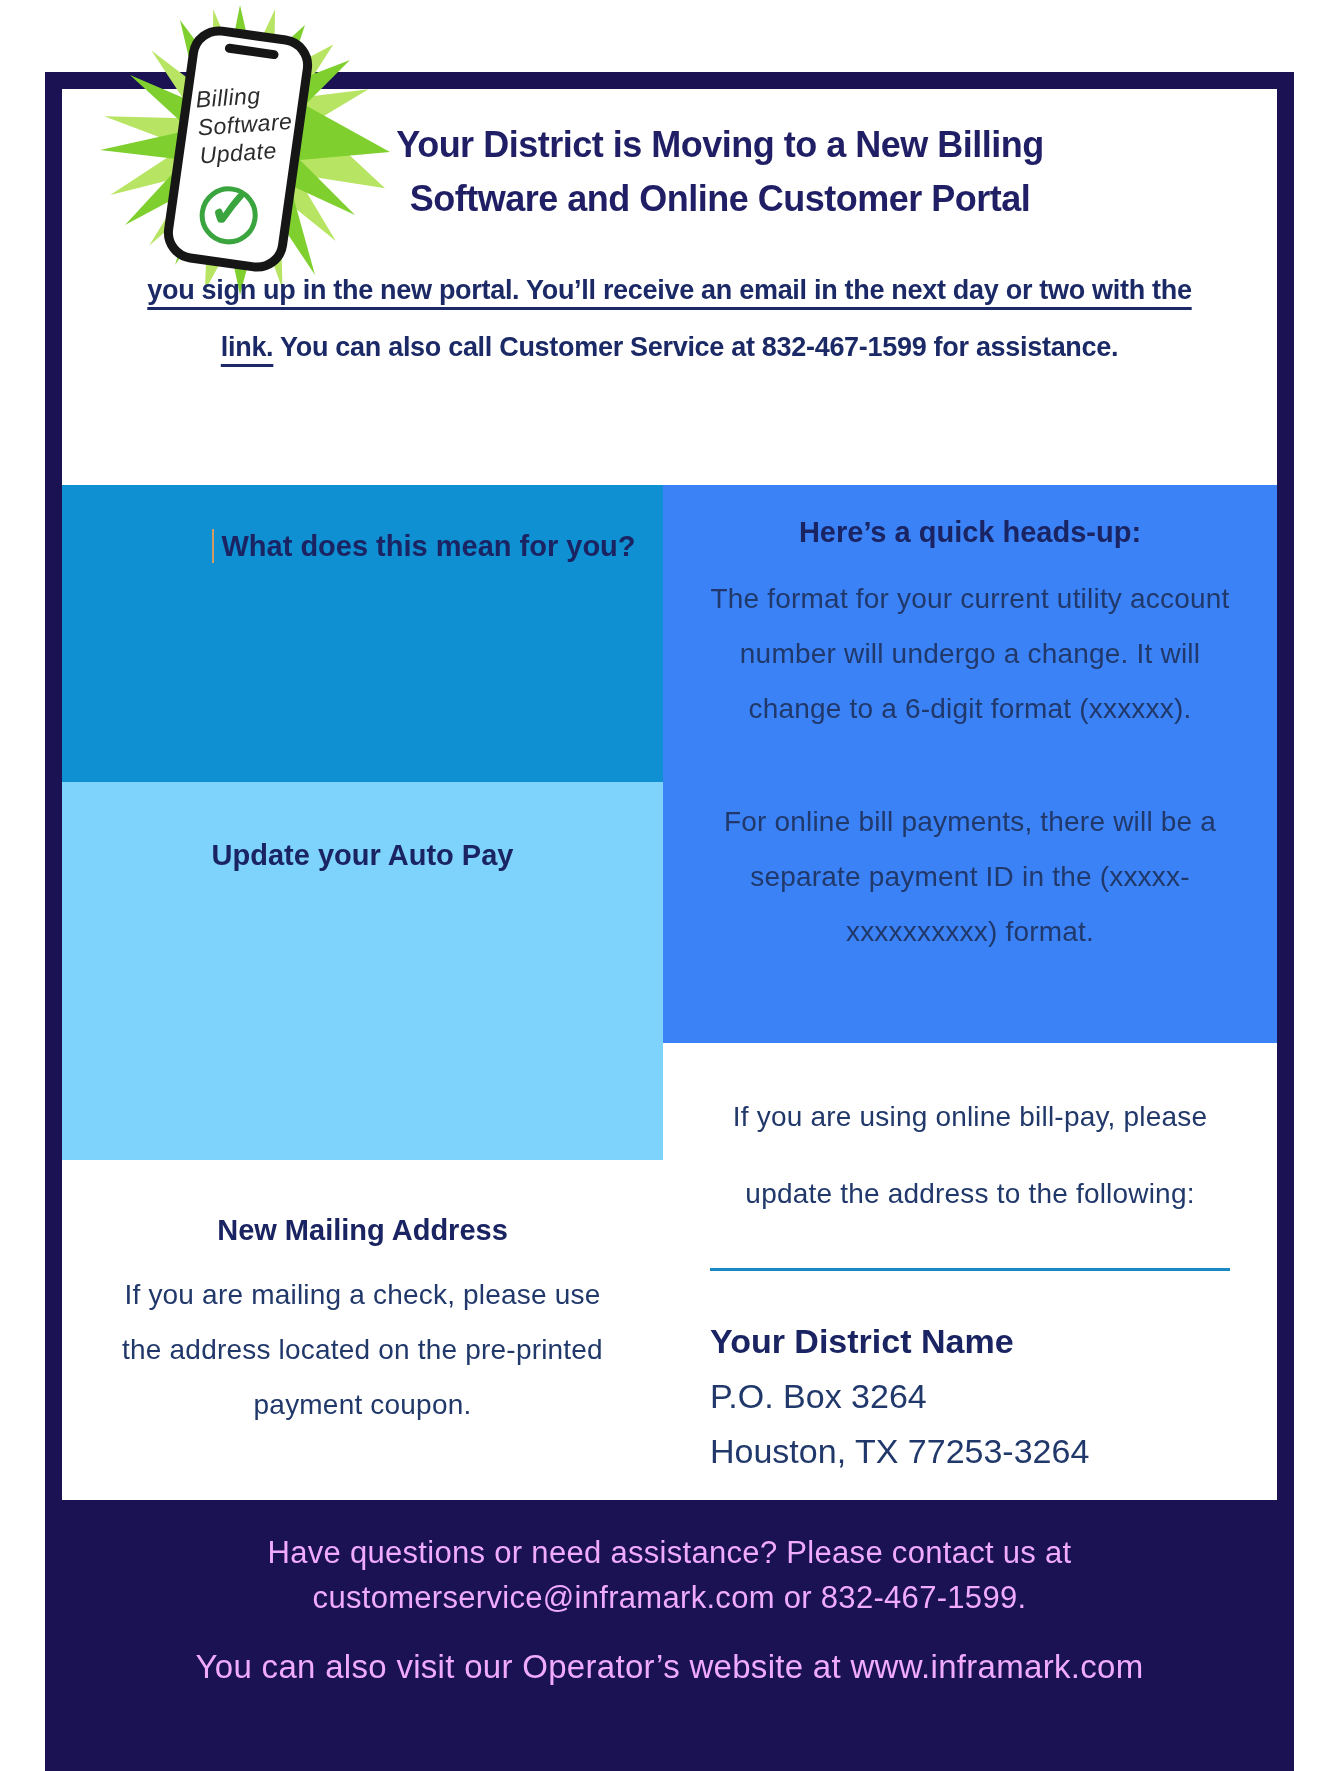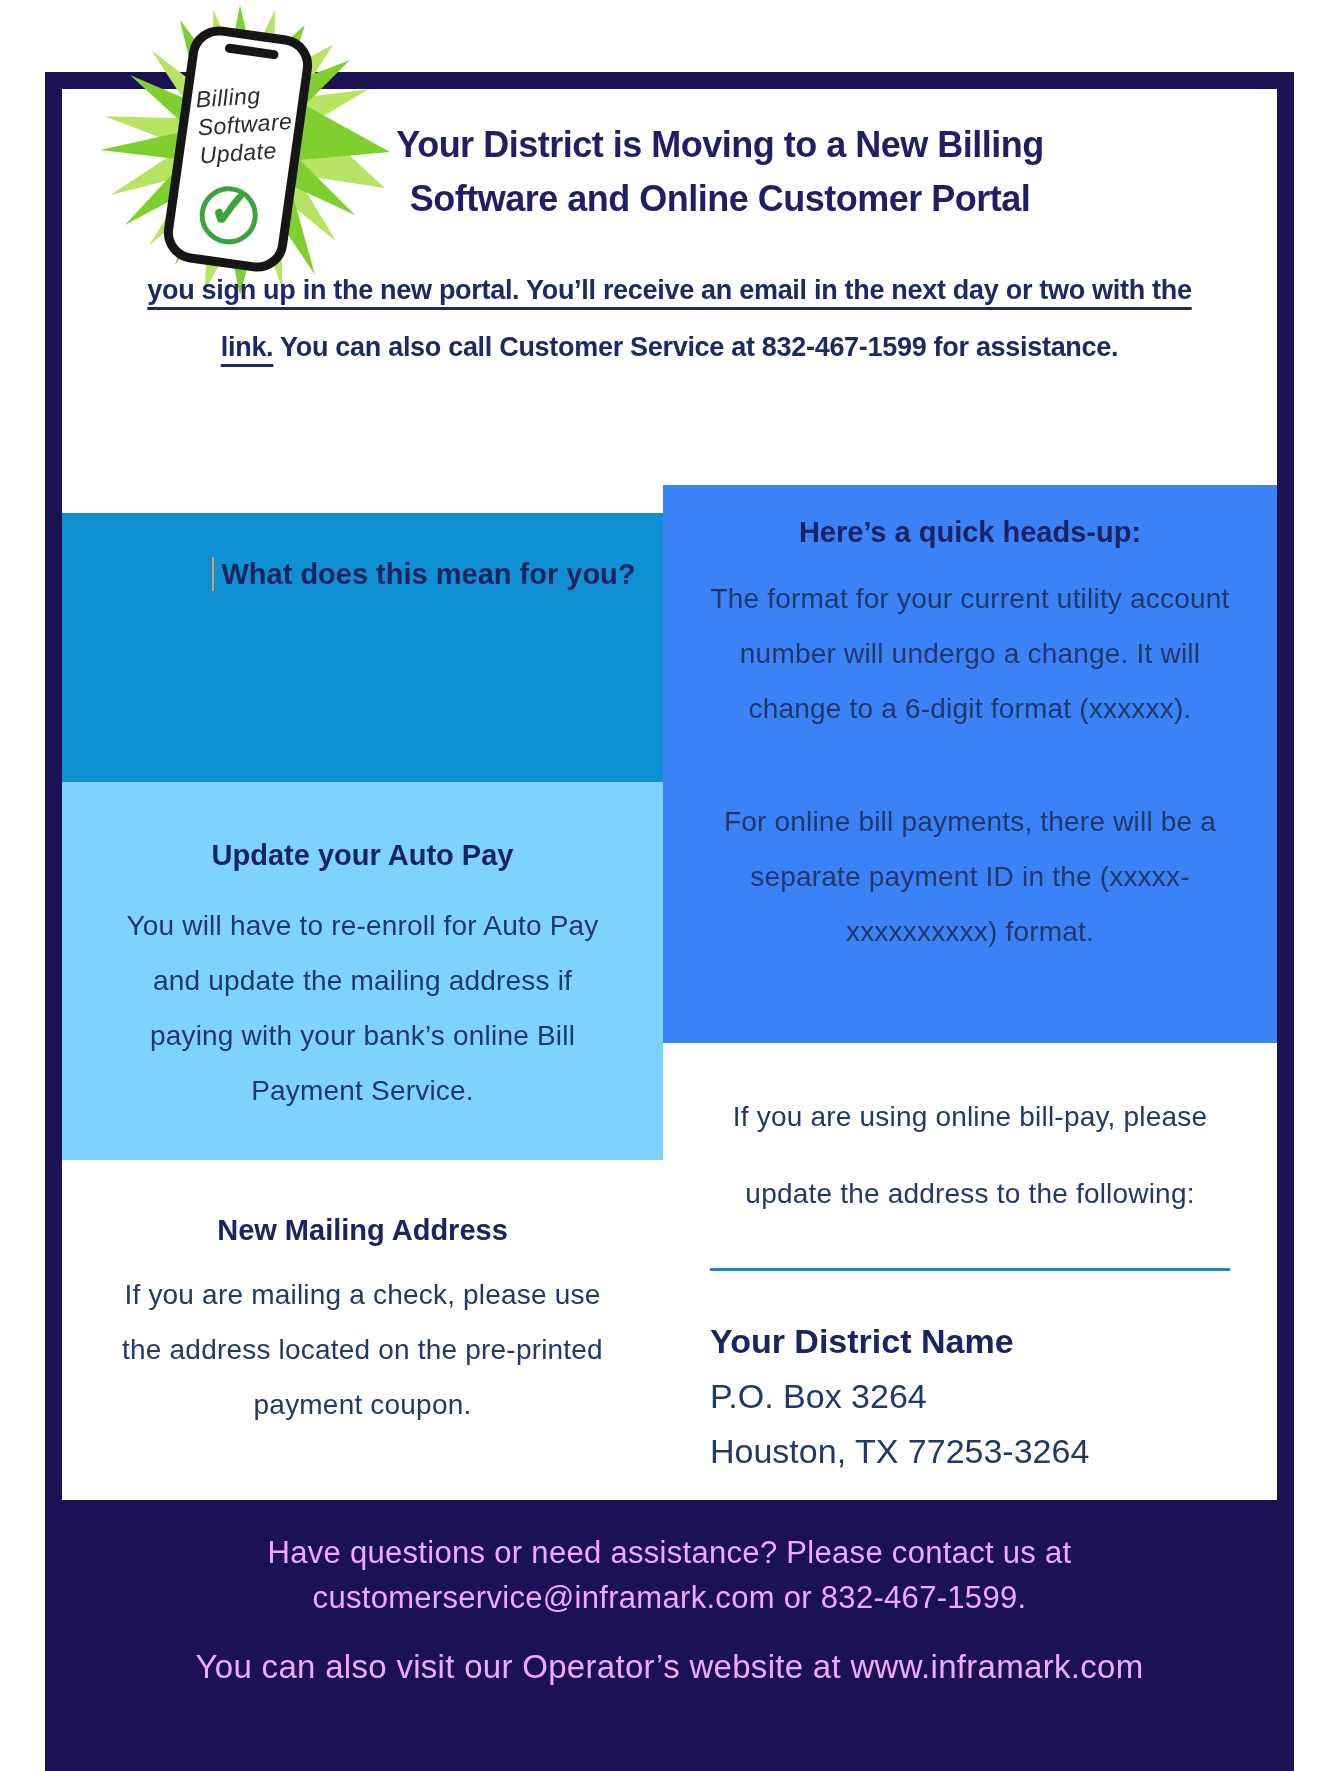--- a/index.html
+++ b/index.html
@@ -47,21 +47,21 @@
     text-align:center;font-weight:bold;font-size:27px;line-height:57px;
     letter-spacing:-0.3px;color:#1b2a66;white-space:nowrap;
   }
   .intro .line{display:block;}
   .intro .u{text-decoration:underline;text-underline-offset:8px;text-decoration-thickness:2.5px;}
 
   
   .box{position:absolute;text-align:center;color:#21386b;box-sizing:border-box;}
   .box h2{margin:0;font-size:29px;line-height:30px;font-weight:bold;color:#1b2462;}
   .box p{font-size:28px;line-height:55px;margin:0;letter-spacing:0.2px;}
-  .box-blue {left:62px;top:513px;width:724px;height:297px;background:#0f90d2;padding-top:44px;}
+  .box-blue {left:62px;top:485px;width:724px;height:297px;background:#0f90d2;padding-top:44px;}
   .box-blue p{margin-top:24px;padding:0 62px;}
   .box-green{left:663px;top:485px;width:614px;height:558px;background:#3b82f6;padding-top:32px;}
   .box-green p.p1{margin-top:24px;padding:0 42px;}
   .box-green p.p2{margin-top:58px;padding:0 56px;}
   .box-light{left:62px;top:782px;width:601px;height:378px;background:#7dd3fc;padding-top:58px;}
   .box-light p{margin-top:28px;padding:0 56px;}
 
   .caret{display:inline-block;width:2px;height:34px;background:#d19b63;vertical-align:-7px;margin-right:7px;}
 
   
@@ -126,21 +126,20 @@
   </div>
 
   <div class="box box-green">
     <h2>Here’s a quick heads-up:</h2>
     <p class="p1">The format for your current utility account number will undergo a change. It will change to a 6-digit format (xxxxxx).</p>
     <p class="p2">For online bill payments, there will be a separate payment ID in the (xxxxx-xxxxxxxxxx) format.</p>
   </div>
 
   <div class="box box-light">
     <h2>Update your Auto Pay</h2>
-    <p>You will have to re-enroll for Auto Pay and update the mailing address if paying with your bank’s online Bill Payment Service.</p>
   </div>
 
   <div class="mailing">
     <h2>New Mailing Address</h2>
     <p>If you are mailing a check, please use the address located on the pre-printed payment coupon.</p>
   </div>
 
   <div class="billpay">
     <p class="bp-intro">If you are using online bill-pay, please update the address to the following:</p>
     <div class="rule"></div>

